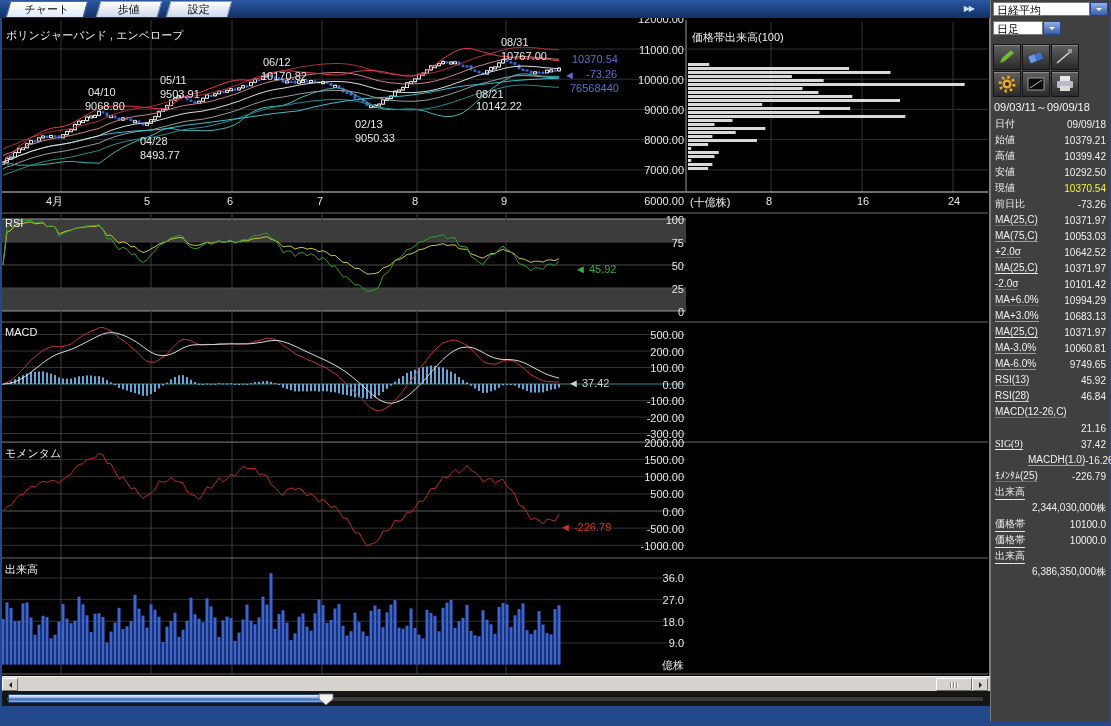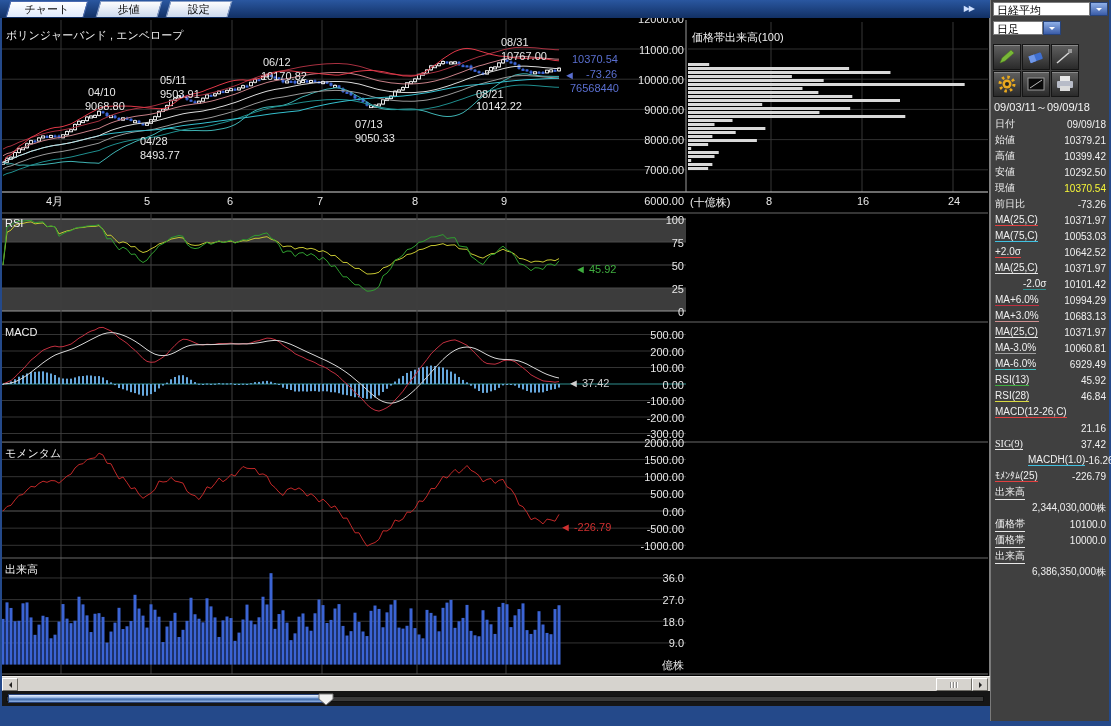--- a/index.html
+++ b/index.html
@@ -810,21 +810,21 @@
       <div class="clbl ax" style="left: 614px; top: 619.446px;">9.0</div>
       <div class="clbl ax" style="left: 614px; top: 641px;">億株</div>
       <div class="clbl" style="left: 88px; top: 68px;">04/10</div>
       <div class="clbl" style="left: 85px; top: 82px;">9068.80</div>
       <div class="clbl" style="left: 160px; top: 56px;">05/11</div>
       <div class="clbl" style="left: 160px; top: 70px;">9503.91</div>
       <div class="clbl" style="left: 263px; top: 38px;">06/12</div>
       <div class="clbl" style="left: 261px; top: 52px;">10170.82</div>
       <div class="clbl" style="left: 140px; top: 117px;">04/28</div>
       <div class="clbl" style="left: 140px; top: 131px;">8493.77</div>
-      <div class="clbl" style="left: 355px; top: 100px;">07/13</div>
+      <div class="clbl" style="left: 355px; top: 100px;">02/13</div>
       <div class="clbl" style="left: 355px; top: 114px;">9050.33</div>
       <div class="clbl" style="left: 501px; top: 18px;">08/31</div>
       <div class="clbl" style="left: 501px; top: 32px;">10767.00</div>
       <div class="clbl" style="left: 476px; top: 70px;">08/21</div>
       <div class="clbl" style="left: 476px; top: 82px;">10142.22</div>
       <div class="clbl" style="left: 572px; top: 35px; color: rgb(90, 111, 208);">10370.54</div>
       <div class="clbl" style="left: 564px; top: 51px; color: rgb(90, 111, 208);">◄</div>
       <div class="clbl" style="left: 586px; top: 50px; color: rgb(90, 111, 208);">-73.26</div>
       <div class="clbl" style="left: 570px; top: 64px; color: rgb(90, 111, 208);">76568440</div>
       <div class="clbl" style="left: 575px; top: 245px; color: rgb(63, 174, 63);">◄ 45.92</div>
@@ -946,42 +946,42 @@
         </div>
         <div class="srow">
           <span class="slab" style="border-bottom: 1px solid rgb(224, 64, 64); cursor: pointer;">+2.0σ</span>
           <span class="sval">10642.52</span>
         </div>
         <div class="srow">
           <span class="slab" style="border-bottom: 1px solid rgb(232, 232, 232); cursor: pointer;">MA(25,C)</span>
           <span class="sval">10371.97</span>
         </div>
         <div class="srow">
-          <span class="slab" style="border-bottom: 1px solid rgb(47, 143, 143); cursor: pointer; margin-left: 28px;">-2.0σ</span>
+          <span class="slab" style="border-bottom: 1px solid rgb(47, 143, 143); cursor: pointer;">-2.0σ</span>
           <span class="sval">10101.42</span>
         </div>
         <div class="srow">
           <span class="slab" style="border-bottom: 1px solid rgb(192, 48, 64); cursor: pointer;">MA+6.0%</span>
           <span class="sval">10994.29</span>
         </div>
         <div class="srow">
           <span class="slab" style="border-bottom: 1px solid rgb(207, 144, 144); cursor: pointer;">MA+3.0%</span>
           <span class="sval">10683.13</span>
         </div>
         <div class="srow">
           <span class="slab" style="border-bottom: 1px solid rgb(232, 232, 232); cursor: pointer;">MA(25,C)</span>
           <span class="sval">10371.97</span>
         </div>
         <div class="srow">
           <span class="slab" style="border-bottom: 1px solid rgb(160, 160, 160); cursor: pointer;">MA-3.0%</span>
           <span class="sval">10060.81</span>
         </div>
         <div class="srow">
           <span class="slab" style="border-bottom: 1px solid rgb(64, 192, 192); cursor: pointer;">MA-6.0%</span>
-          <span class="sval">6929.49</span>
+          <span class="sval">9749.65</span>
         </div>
         <div class="srow">
           <span class="slab" style="border-bottom: 1px solid rgb(63, 174, 63); cursor: pointer;">RSI(13)</span>
           <span class="sval">45.92</span>
         </div>
         <div class="srow">
           <span class="slab" style="border-bottom: 1px solid rgb(216, 216, 64); cursor: pointer;">RSI(28)</span>
           <span class="sval">46.84</span>
         </div>
         <div class="srow">

